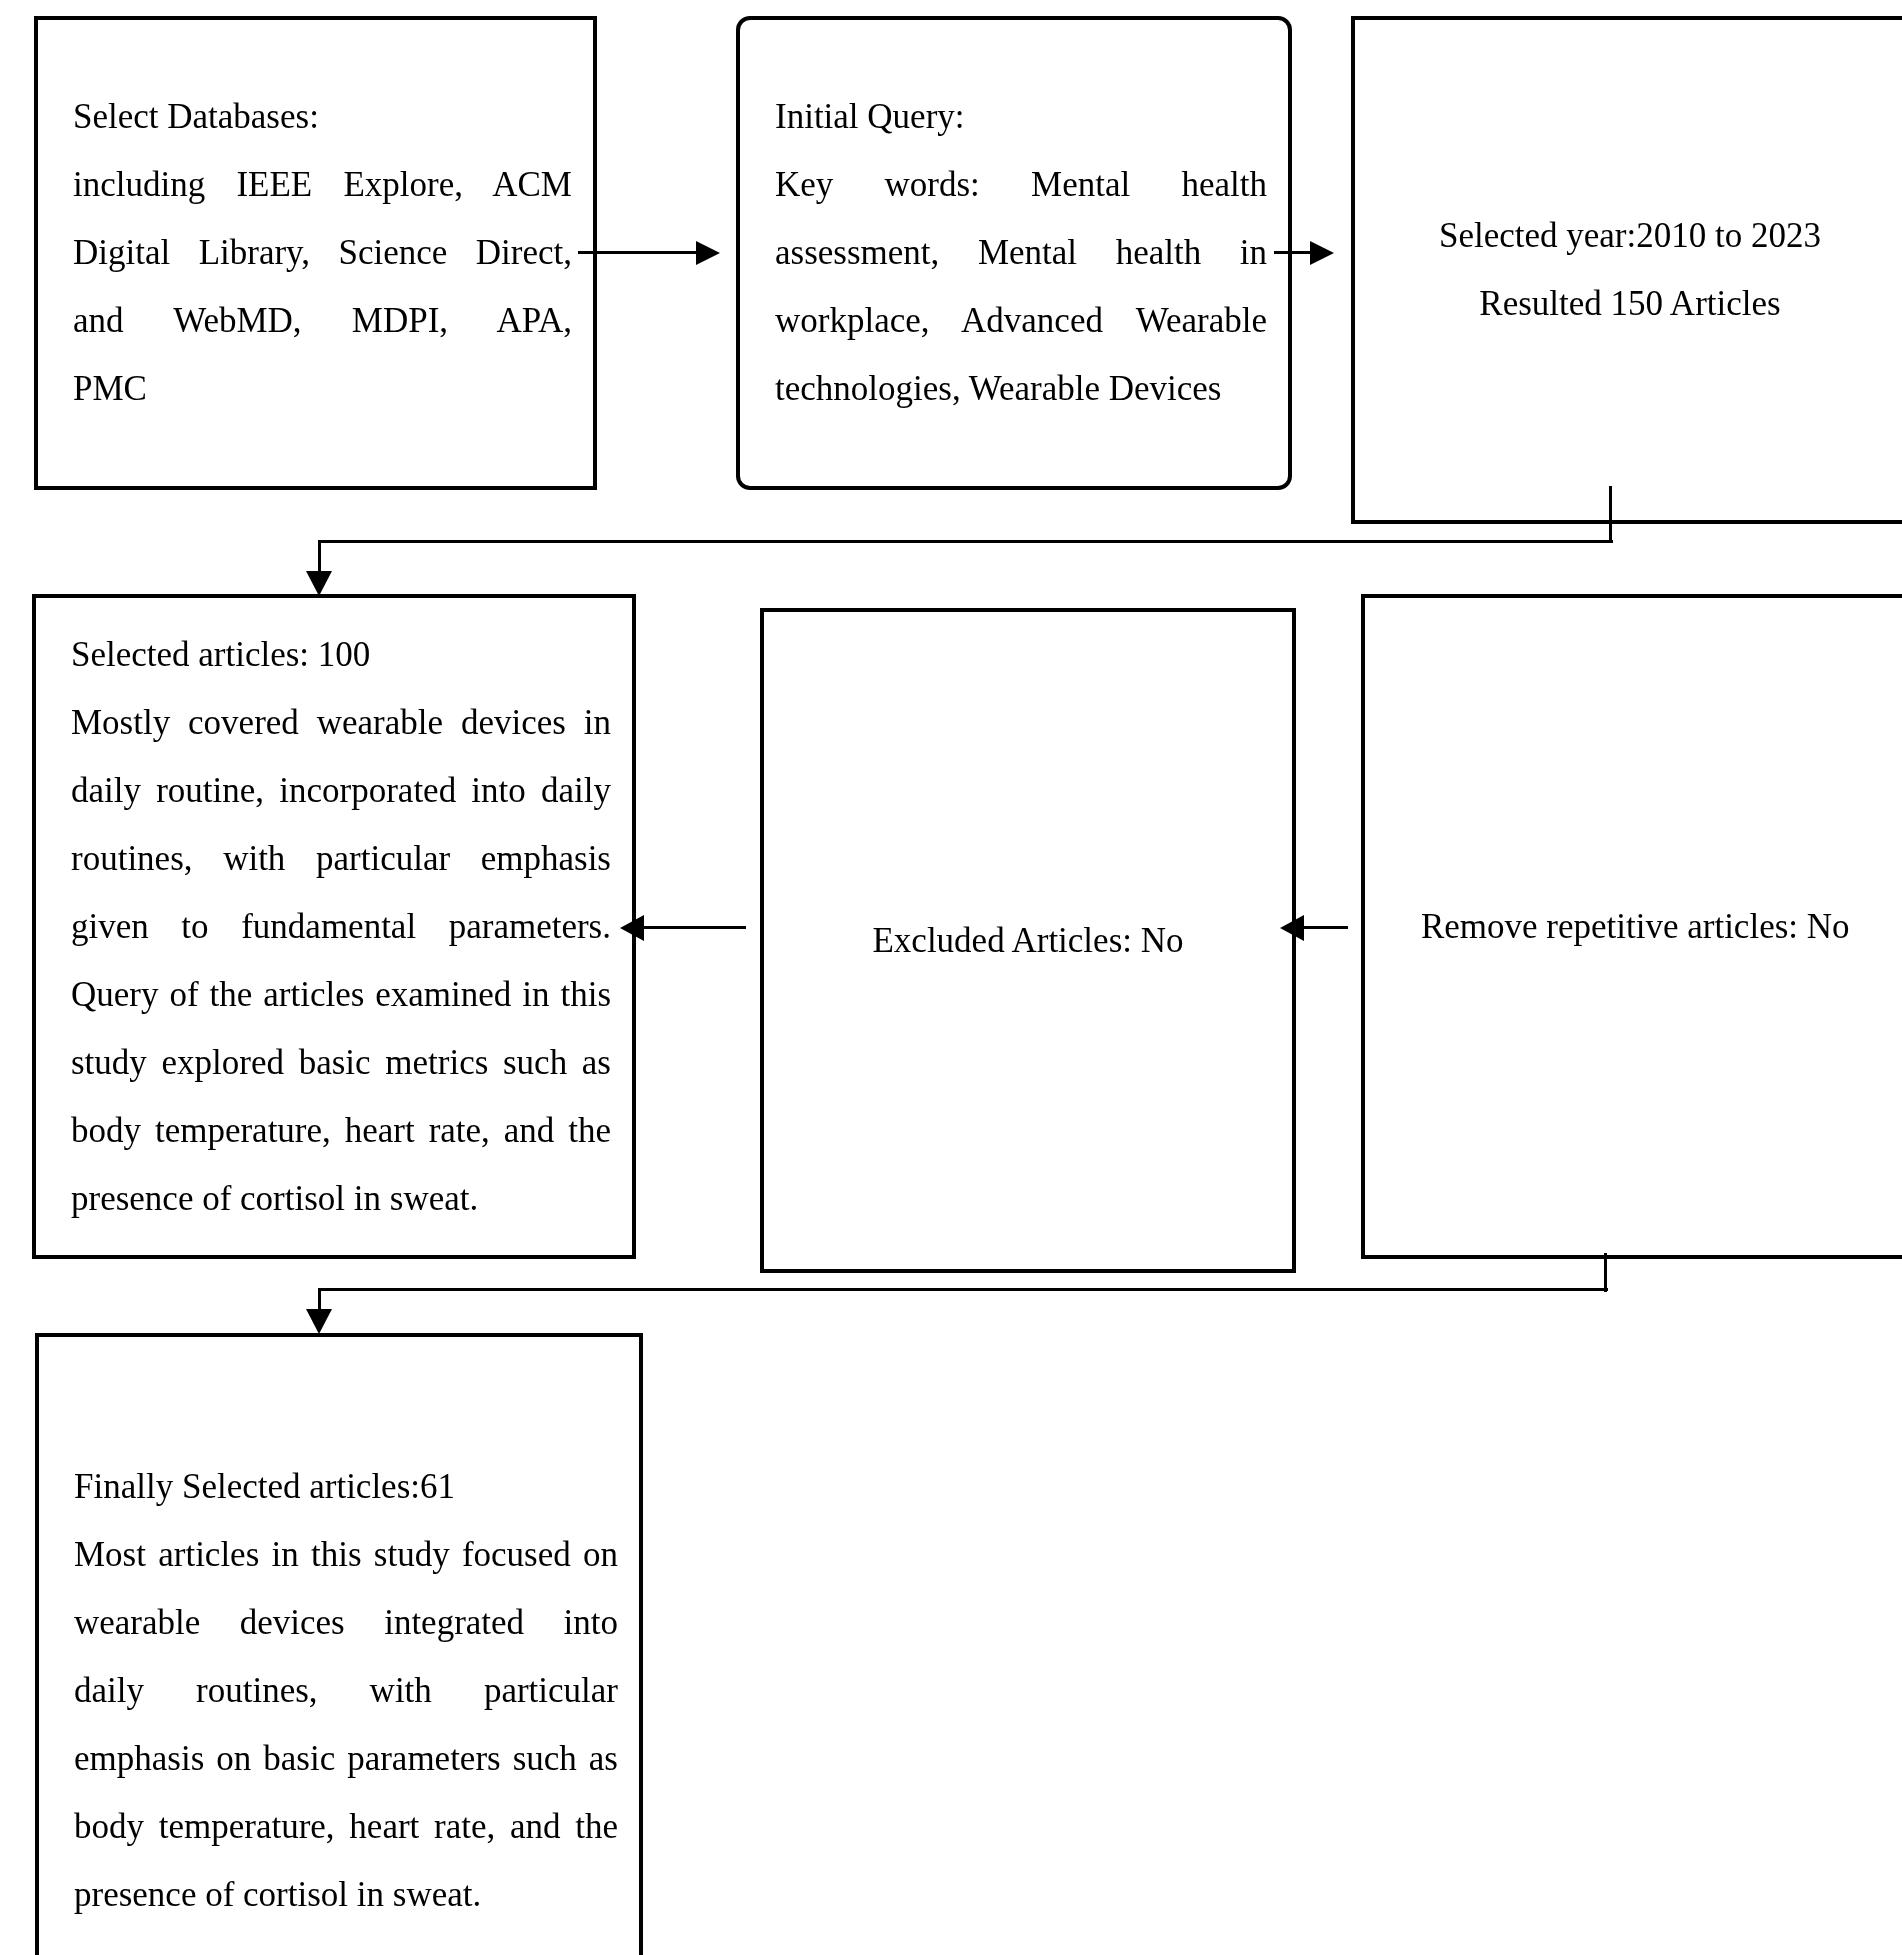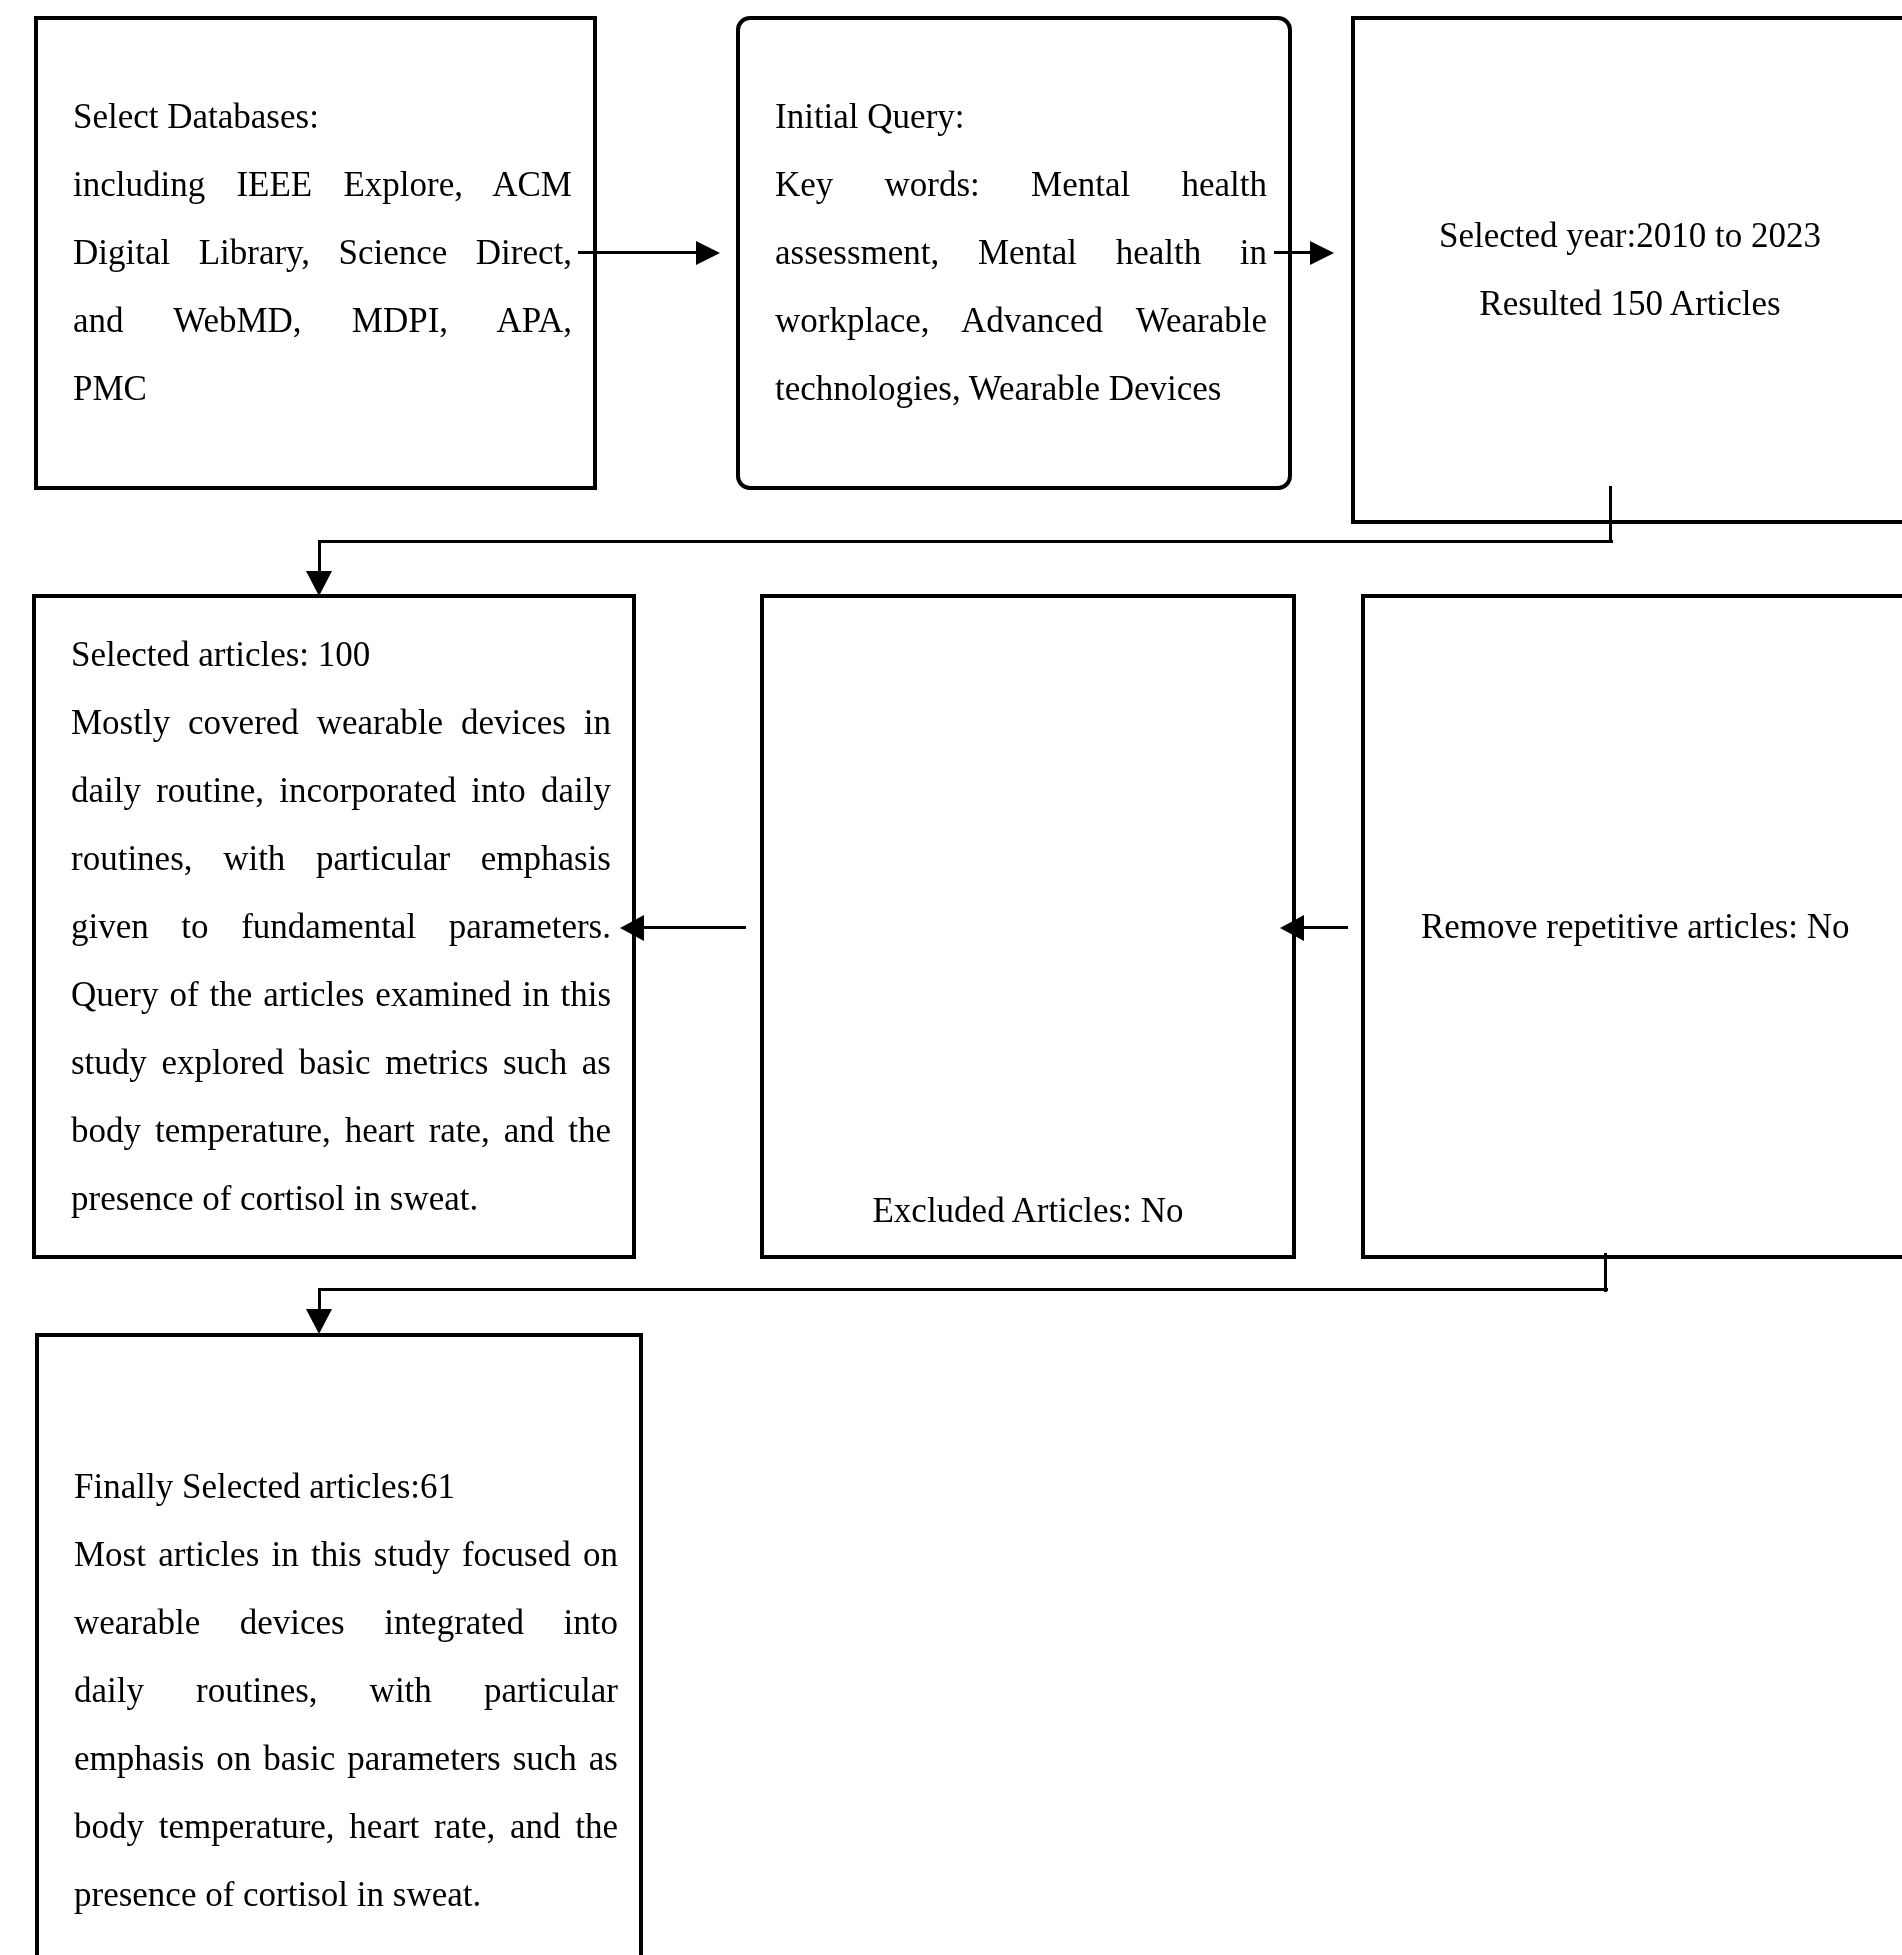--- a/index.html
+++ b/index.html
@@ -95,21 +95,21 @@
     <div class="ln jl">Mostly covered wearable devices in</div>
     <div class="ln jl">daily routine, incorporated into daily</div>
     <div class="ln jl">routines, with particular emphasis</div>
     <div class="ln jl">given to fundamental parameters.</div>
     <div class="ln jl">Query of the articles examined in this</div>
     <div class="ln jl">study explored basic metrics such as</div>
     <div class="ln jl">body temperature, heart rate, and the</div>
     <div class="ln">presence of cortisol in sweat.</div>
   </div>
 
-  <div class="box centered" style="left:744px; top:594px; width:536px; height:665px;justify-content:flex-end;">
+  <div class="box centered" style="left:744px; top:608px; width:536px; height:665px;">
     <div class="ln">Excluded Articles: No</div>
   </div>
 
   <div class="box centered" style="left:1345px; top:594px; width:547px; height:665px;padding-left:16px;">
     <div class="ln">Remove repetitive articles: No</div>
   </div>
 
   <div class="box" style="left:19px; top:1333px; width:608px; height:716px;">
     <div class="ln">Finally Selected articles:61</div>
     <div class="ln jl">Most articles in this study focused on</div>

